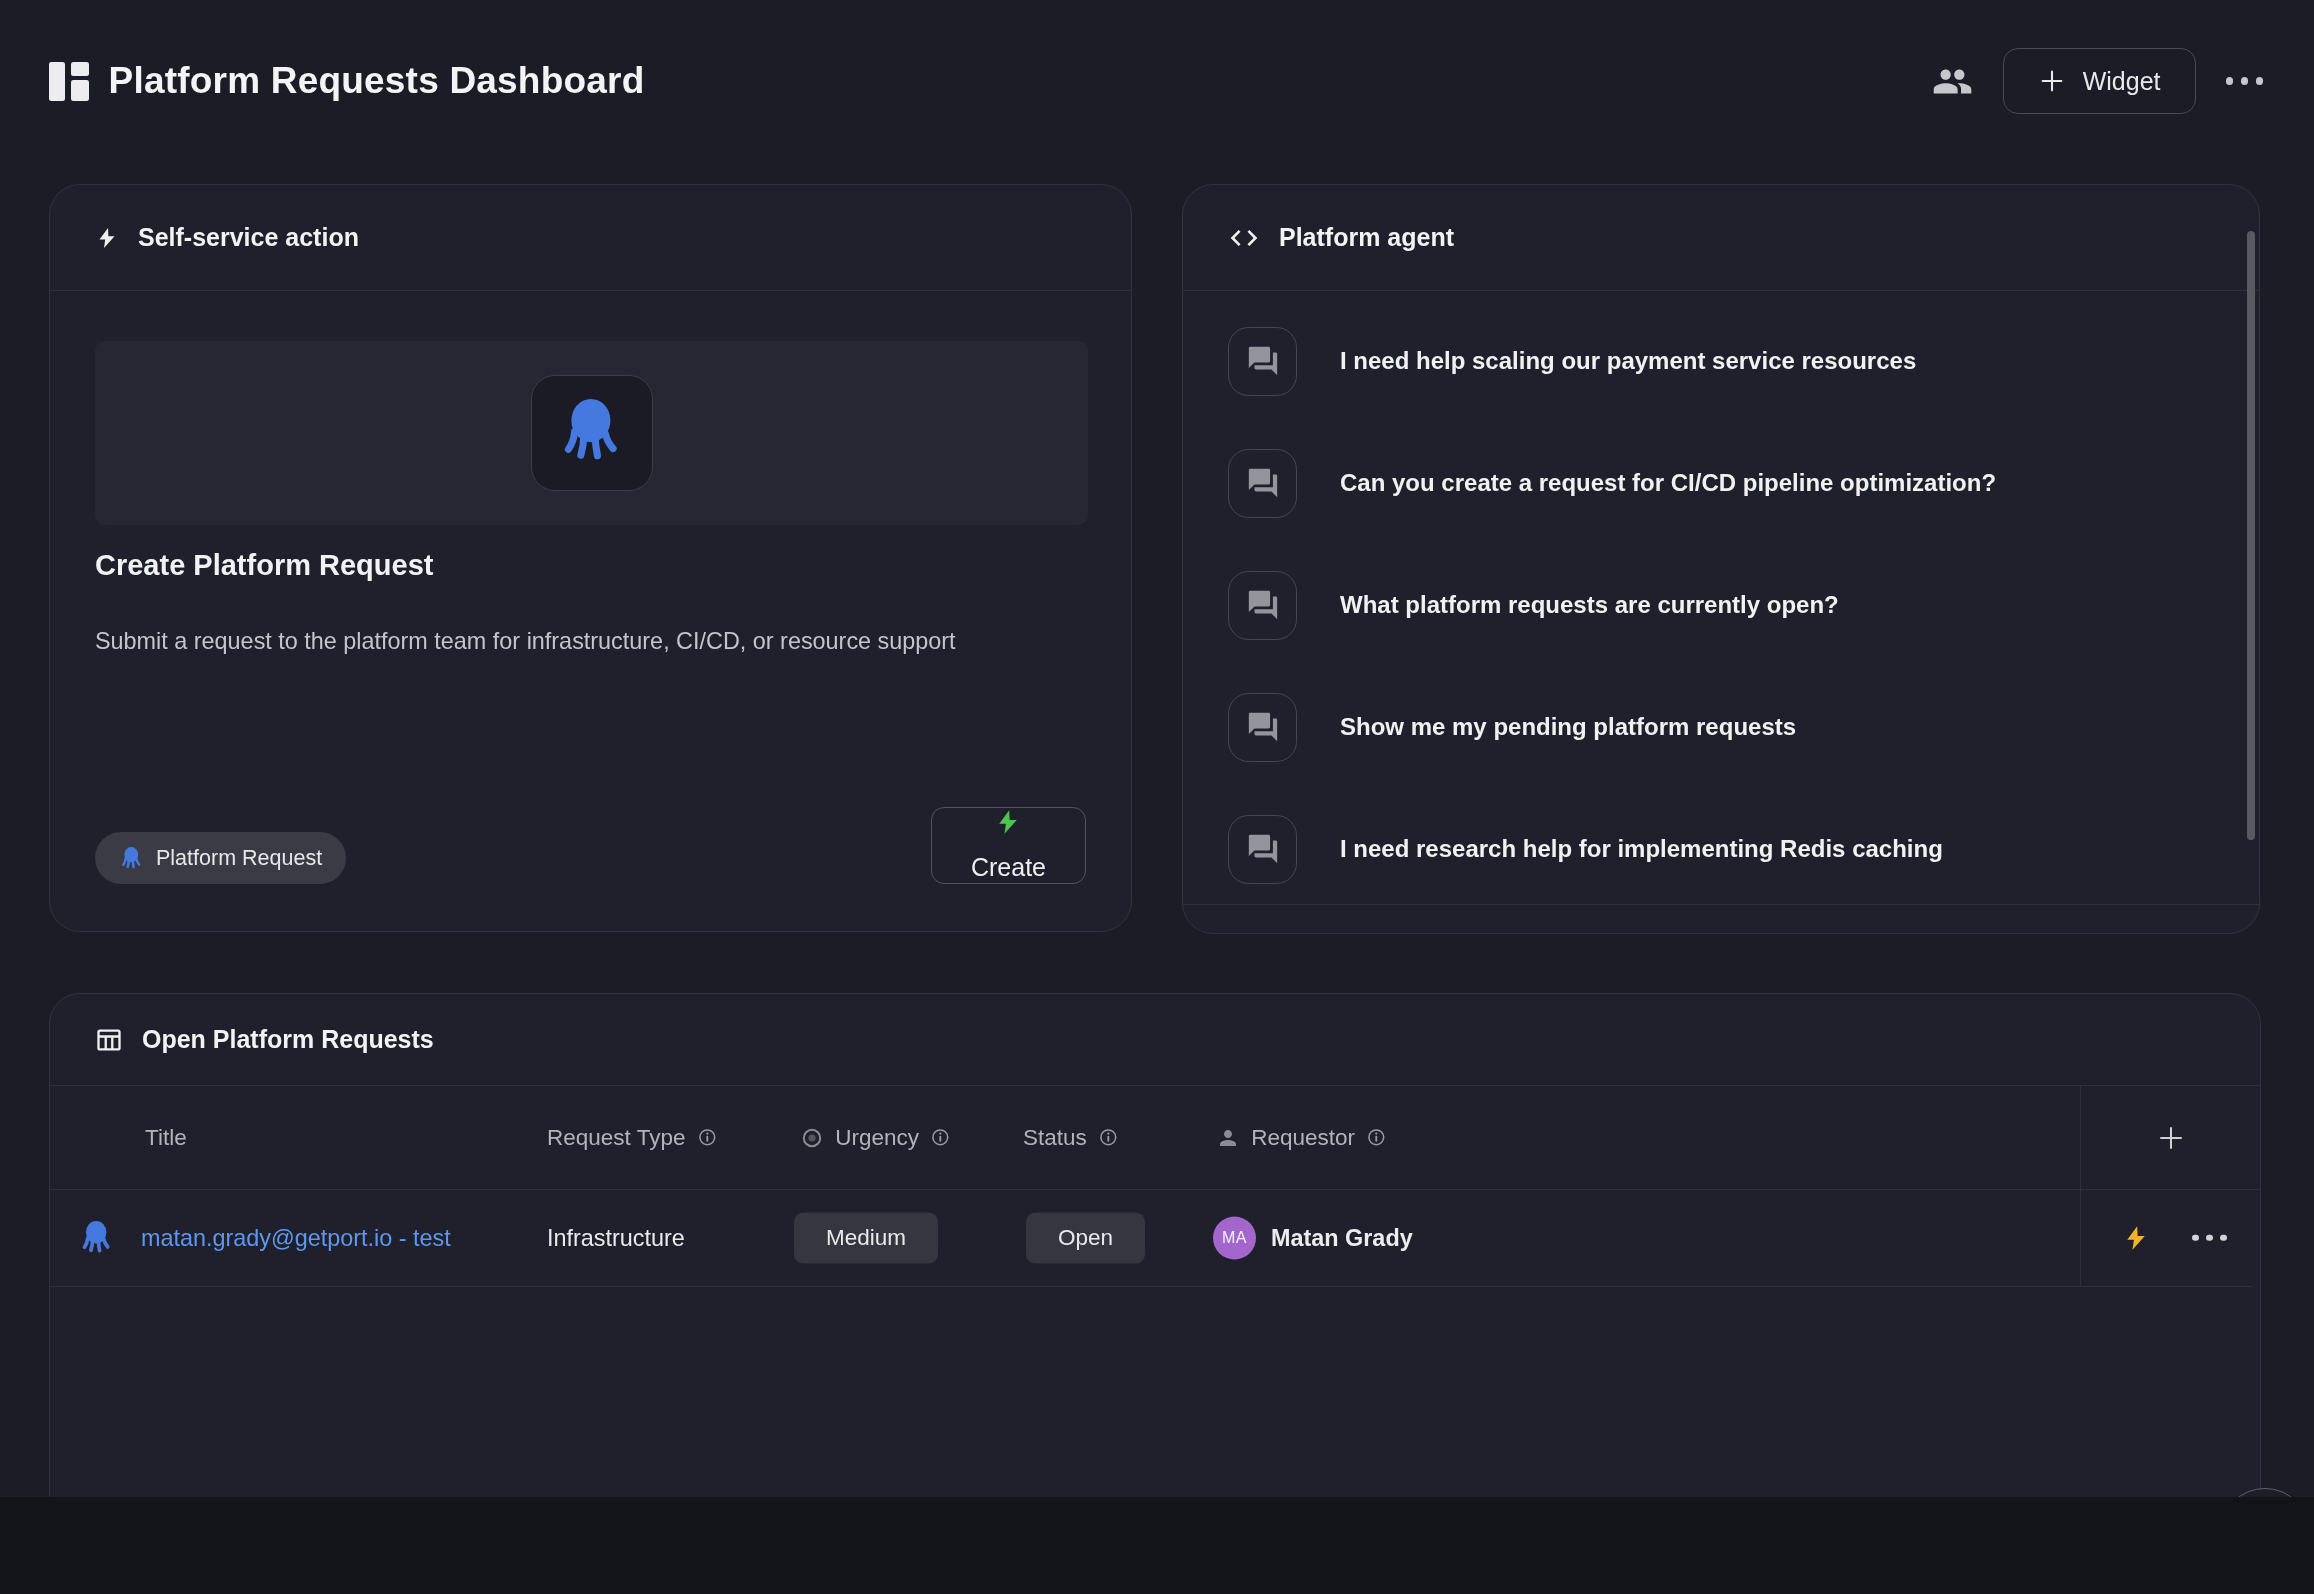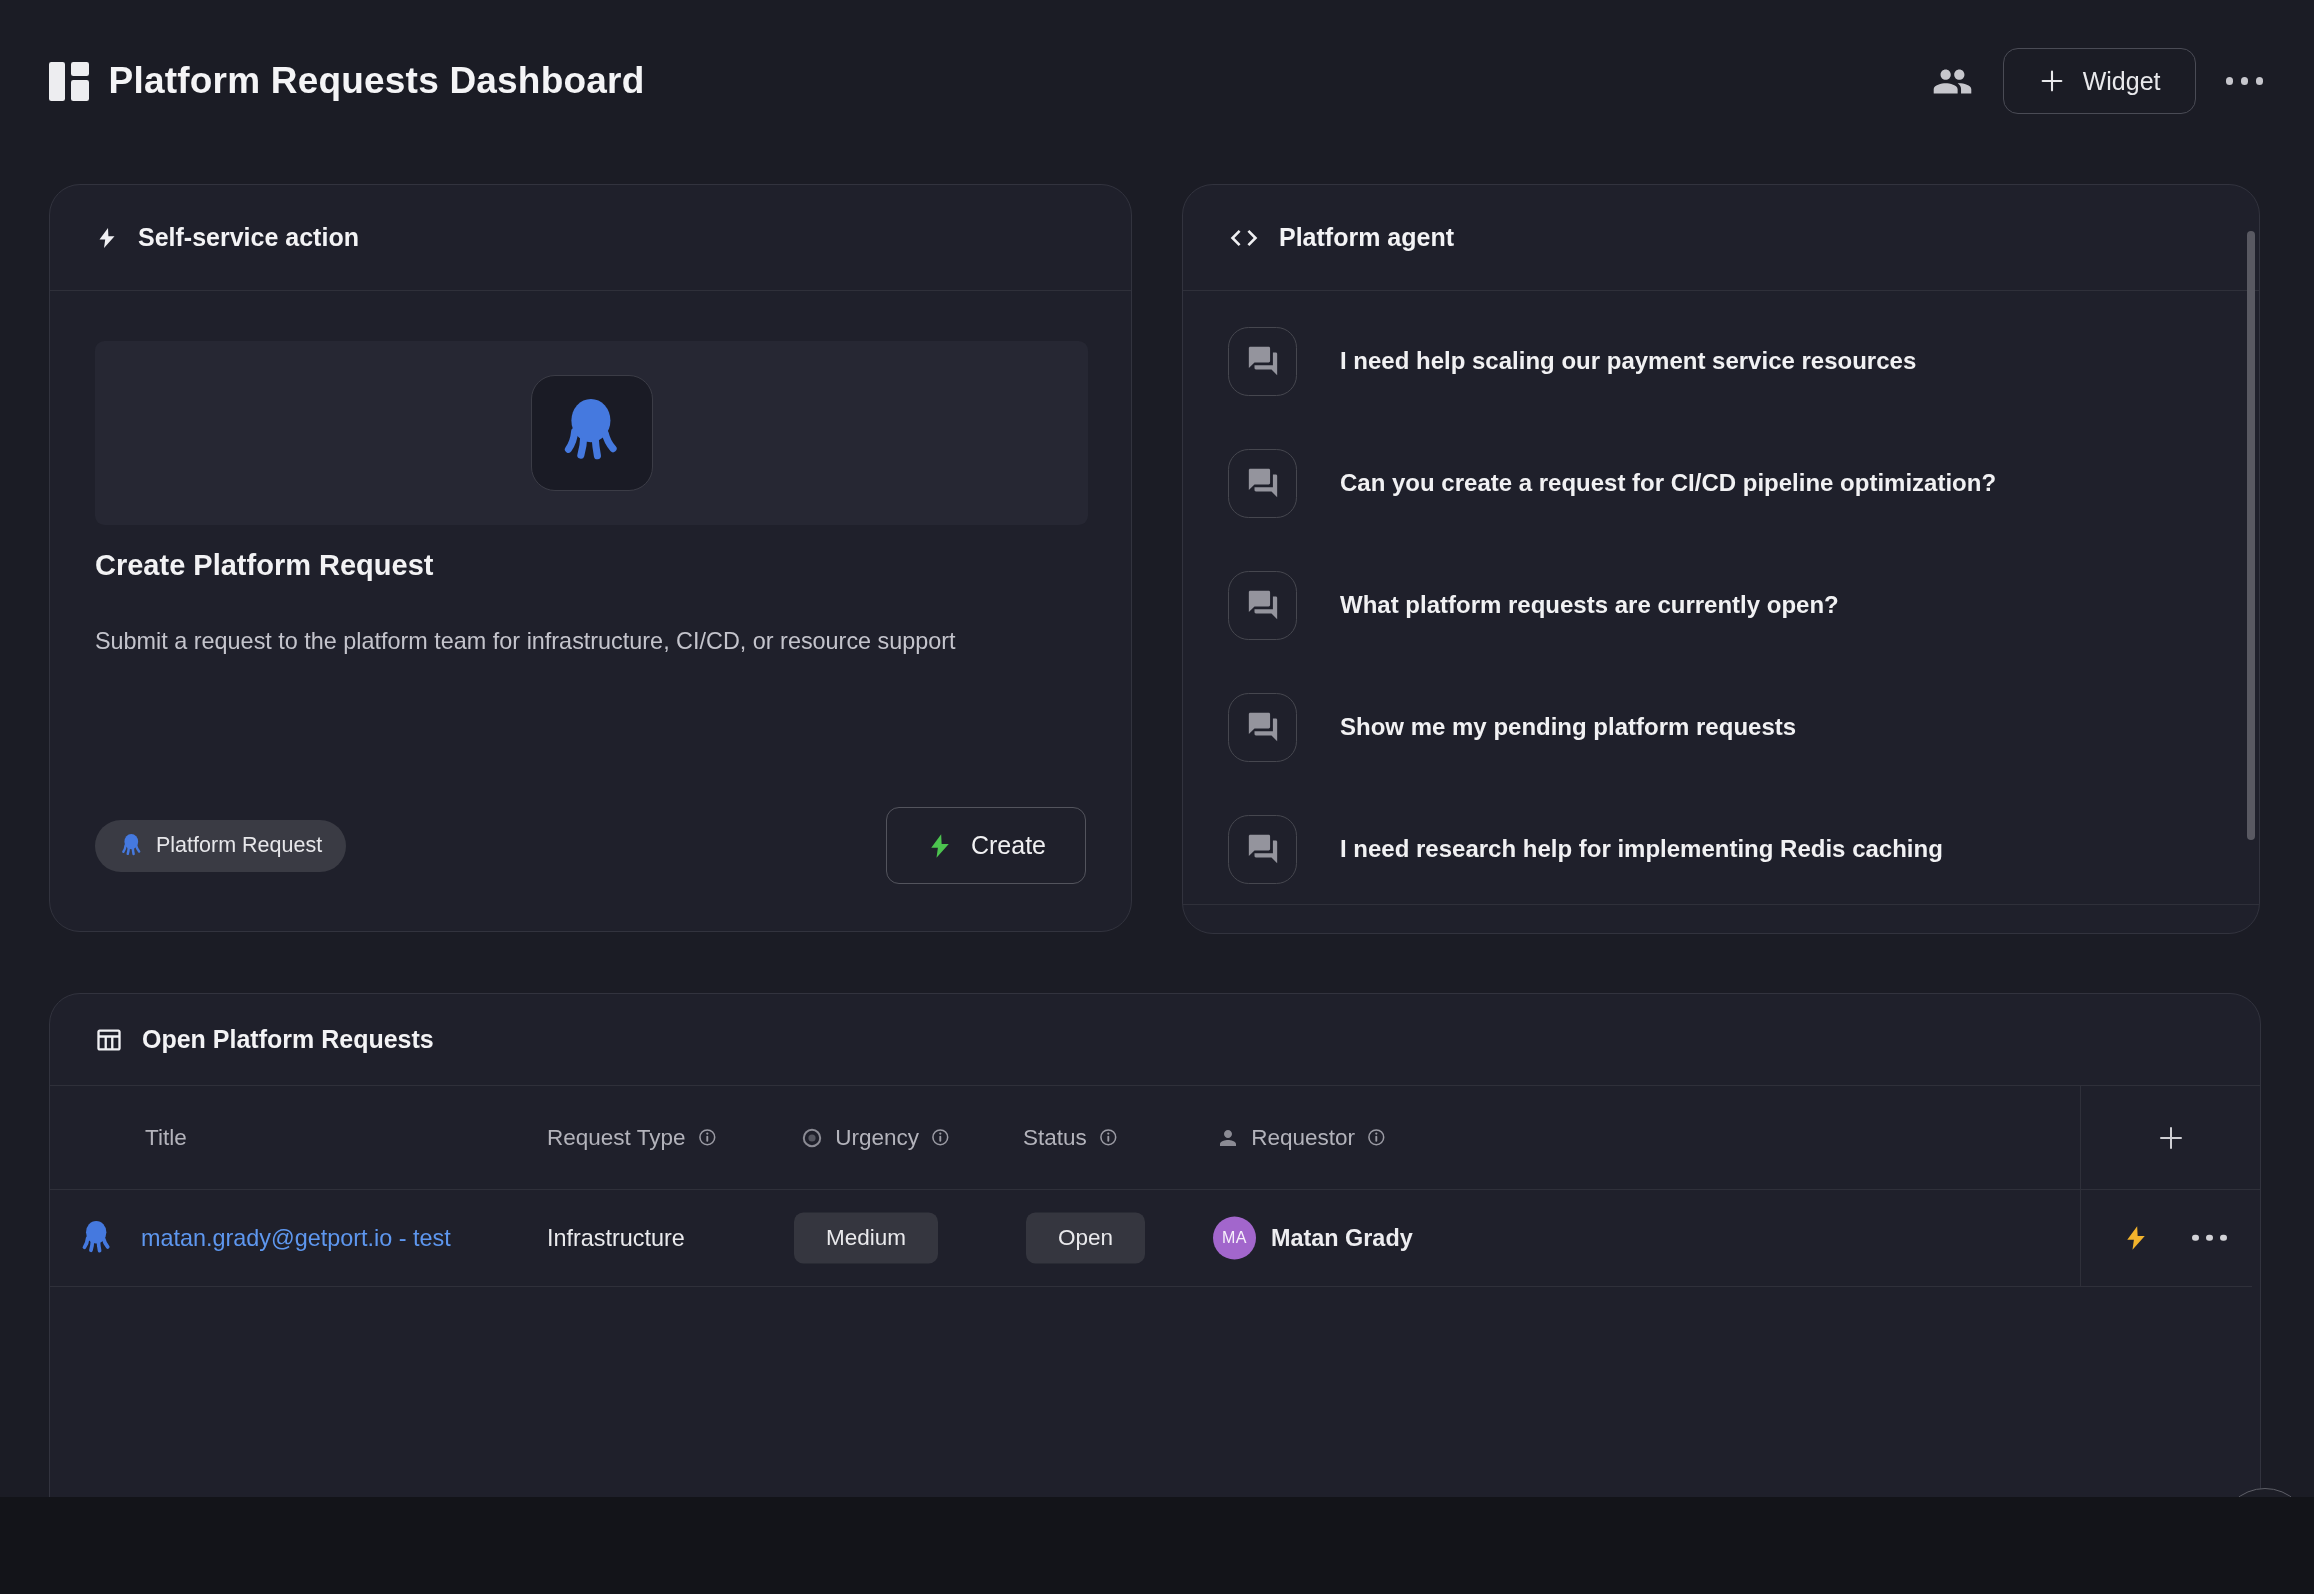--- a/index.html
+++ b/index.html
@@ -32,27 +32,27 @@
 
   
   .self-service{left:49px;top:184px;width:1083px;height:748px;}
   .banner{position:absolute;left:45px;top:156px;width:993px;height:184px;background:#262733;border-radius:9.4px;
           display:flex;align-items:center;justify-content:center;}
   .tile{width:120px;height:114px;background:#1a1b25;border:0.9px solid #3b3c46;border-radius:24px;
         display:flex;align-items:center;justify-content:center;color:#4579df;}
   .ss-title{position:absolute;left:45px;top:364px;margin:0;font-size:29px;font-weight:700;color:#f2f2f4;}
   .ss-desc{position:absolute;left:45px;top:437px;margin:0;max-width:937px;font-size:23.4px;line-height:38px;
            font-weight:400;color:#c4c4cc;}
-  .ss-footer{position:absolute;left:45px;right:45px;bottom:47px;display:flex;justify-content:space-between;align-items:center;}
+  .ss-footer{position:absolute;left:45px;right:45px;bottom:47px;display:flex;justify-content:space-between;align-items:flex-end;}
   .tag-chip{display:flex;align-items:center;gap:12px;height:52px;padding:0 24px;background:#3a3b44;
             border-radius:26px;font-size:21.5px;color:#e7e7ea;cursor:pointer;}
   .tag-chip .oct{color:#4579df;display:flex;}
   .create-btn{display:flex;align-items:center;gap:17px;height:77px;padding:0 39px;border:0.9px solid #53545d;
               border-radius:13px;background:transparent;font-size:25px;color:#f0f0f2;cursor:pointer;
-              font-family:"Liberation Sans",sans-serif;}
+              font-family:"Liberation Sans",sans-serif;flex-direction:column;}
   .create-btn .bolt{color:#4cc44f;display:flex;}
 
   
   .agent{left:1182px;top:184px;width:1078px;height:750px;}
   .agent-list{position:absolute;left:0;top:106px;right:0;bottom:28px;padding:9.4px 0 0 45px;
               border-bottom:0.9px solid #2f303a;box-sizing:border-box;overflow:hidden;}
   .agent-item{height:122px;display:flex;align-items:center;gap:43px;cursor:pointer;}
   .agent-icon-btn{width:69px;height:69px;border:0.9px solid #46474f;border-radius:20.6px;background:transparent;
                   display:flex;align-items:center;justify-content:center;color:#94949d;cursor:pointer;flex:0 0 auto;}
   .agent-text{font-size:24px;font-weight:700;color:#f1f1f3;}

